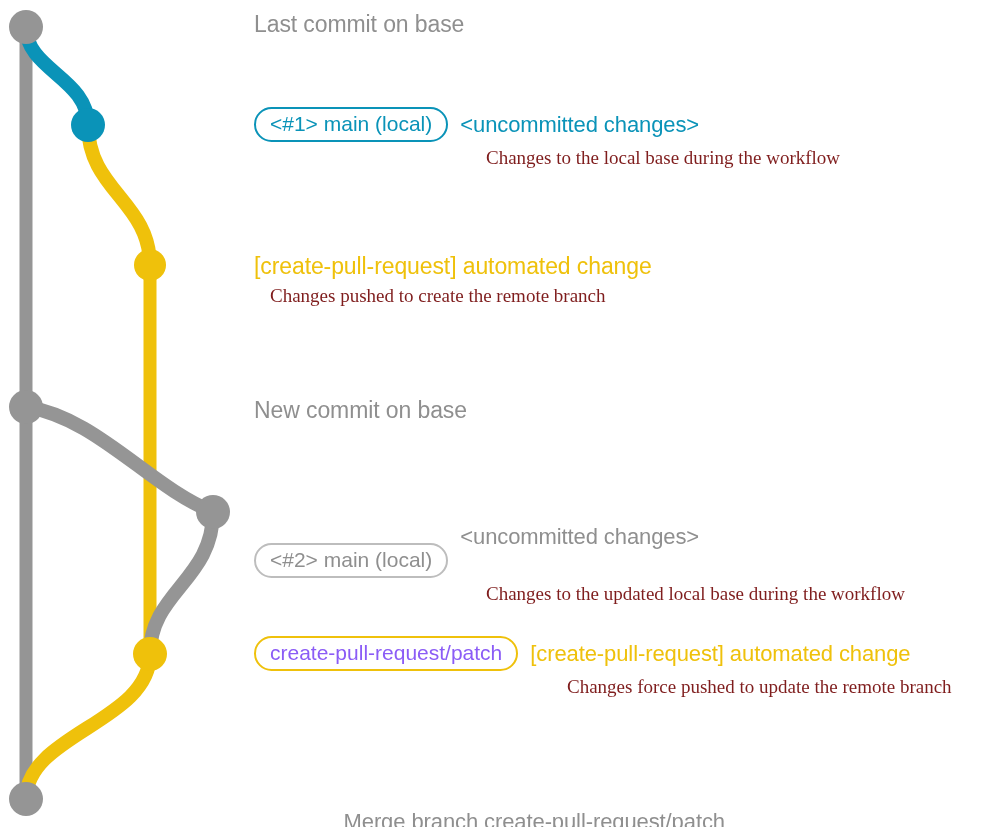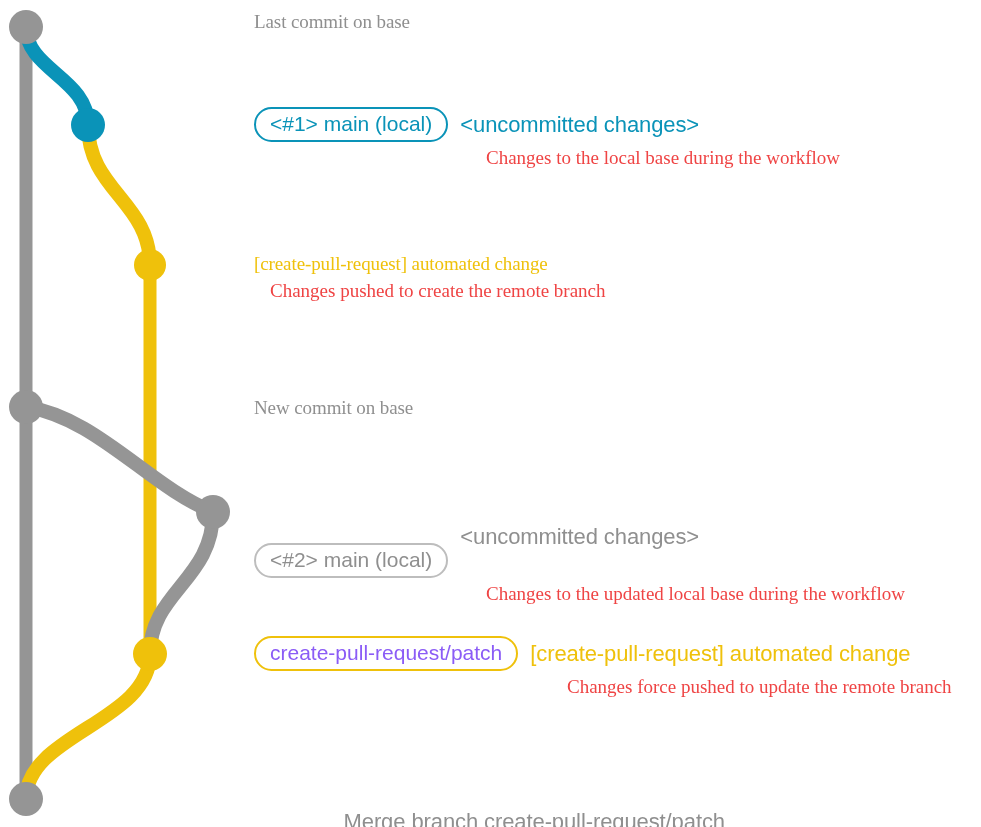--- a/index.html
+++ b/index.html
@@ -26,22 +26,22 @@
     position: absolute;
     display: flex;
     align-items: center;
     white-space: nowrap;
   }
   .row-stack {
     position: absolute;
     white-space: nowrap;
   }
   .headline {
-    font-size: 19px;
-    font-family: Liberation Serif, serif;
+    font-size: 23px;
+    font-family: Liberation Sans, sans-serif;
     letter-spacing: -0.1px;
   }
   .pill {
     display: inline-block;
     border: 2px solid;
     border-radius: 18px;
     padding: 4px 14px 6px 14px;
     font-size: 21px;
     line-height: 1;
     font-family: Liberation Sans, sans-serif;
@@ -66,21 +66,21 @@
     margin-left: 12px;
     font-family: "Liberation Sans", sans-serif;
     letter-spacing: -0.1px;
   }
   .msg-gray   { color: #8f8f8f; }
   .msg-teal   { color: #0a93b8; }
   .msg-yellow { color: #efc10b; }
   .subtitle {
     font-family: "Liberation Serif", serif;
     font-size: 19px;
-    color: #ef4444;
+    color: #7f1d1d;
     margin-top: 5px;
     white-space: nowrap;
   }
   .gray-text { color: #8f8f8f; }
 </style>
 </head>
 <body>
 
 <svg id="graph-canvas" viewBox="0 0 981 827" width="981" height="827" xmlns="http://www.w3.org/2000/svg">
 

